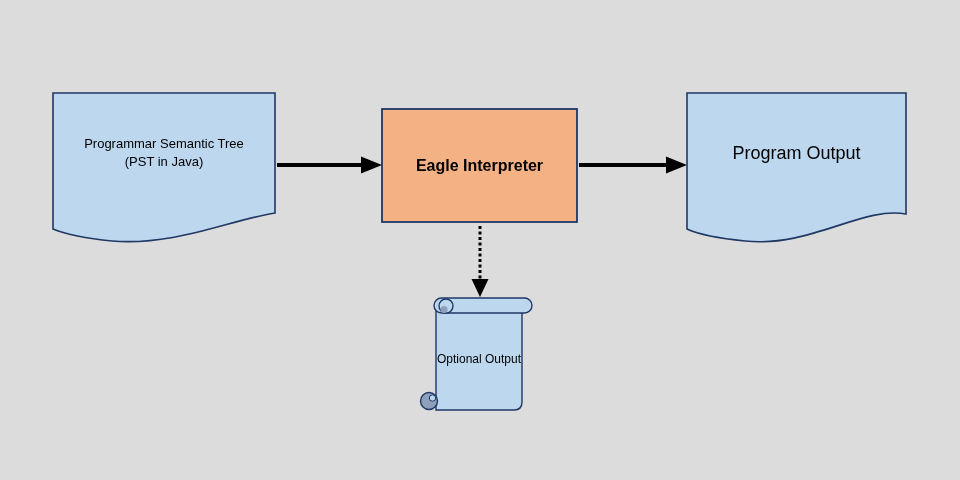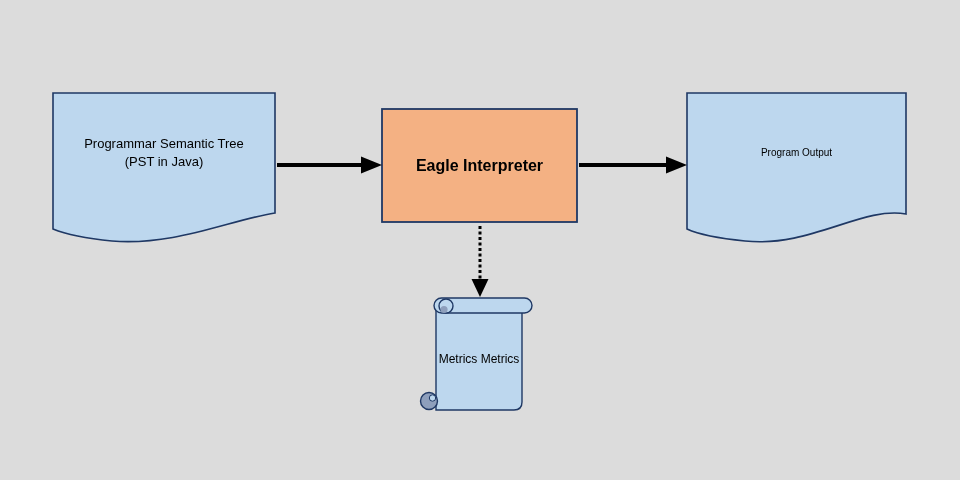--- a/index.html
+++ b/index.html
@@ -16,21 +16,21 @@
     display: flex;
     align-items: center;
     justify-content: center;
     text-align: center;
     color: #000000;
     line-height: 1.42;
     pointer-events: none;
   }
   .pst-label        { left: 79px;  top: 93px;  width: 170px; height: 120px; font-size: 13px; }
   .interpreter-label{ left: 412px; top: 109px; width: 135px; height: 113px; font-size: 16px; font-weight: bold; line-height: 1.75; text-align: right; }
-  .output-label     { left: 687px; top: 93px;  width: 219px; height: 121px; font-size: 10px; }
+  .output-label     { left: 687px; top: 93px;  width: 219px; height: 121px; font-size: 18px; }
   .metrics-label    { left: 436px; top: 311px; width: 86px;  height: 97px;  font-size: 12px;  line-height: 1.6; }
 </style>
 </head>
 <body>
 
 <div class="canvas">
 
   <svg width="960" height="480" viewBox="0 0 960 480">
 
     <rect x="0" y="0" width="960" height="480" fill="#dcdcdc"></rect>
@@ -69,15 +69,15 @@
       <circle cx="444" cy="309.5" r="3.6" fill="#8e9fbc"></circle>
     </g>
   </svg>
 
   <div class="label pst-label">Programmar Semantic Tree (PST in Java)</div>
 
   <div class="label interpreter-label">Eagle Interpreter</div>
 
   <div class="label output-label">Program Output</div>
 
-  <div class="label metrics-label">Metrics Metrics</div>
+  <div class="label metrics-label">Optional Output</div>
 
 </div>
 
 </body></html>

